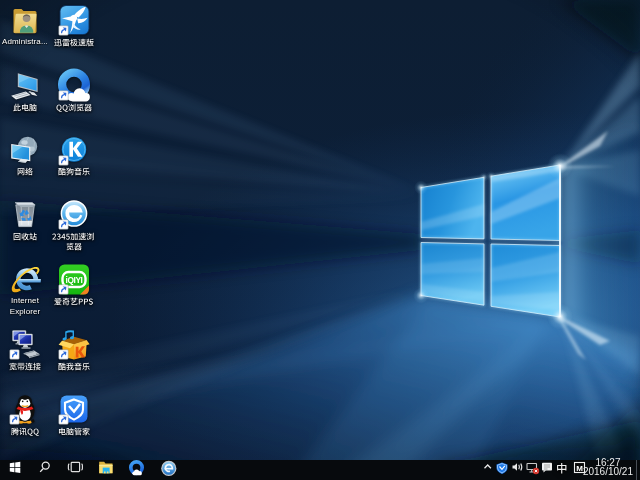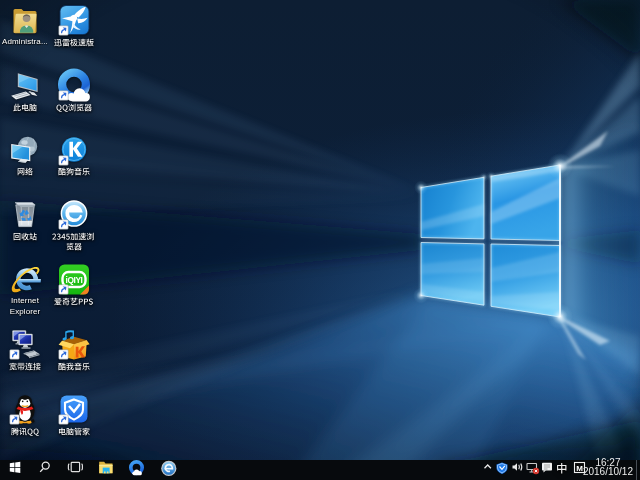--- a/index.html
+++ b/index.html
@@ -663,19 +663,19 @@
   <rect x="542" y="462.8" width="10" height="7.8" rx="0.8" fill="#f2f2f2"></rect>
   <path d="M543.5 472.5 l0 -2.2 2.5 0 Z" fill="#f2f2f2"></path>
   <path d="M544 465 h6 M544 467 h6 M544 469 h3.5" stroke="#9a9a9a" stroke-width="0.9"></path>
  </g>
 
  <g transform="translate(0,-460)">
   <rect x="574.5" y="462.5" width="10" height="10" fill="#0a0a0a" stroke="#f0f0f0" stroke-width="1.1"></rect>
   <text x="579.5" y="470.8" font-family="Liberation Sans" font-size="8" font-weight="bold" fill="#fff" text-anchor="middle">M</text>
  </g>
 </svg>
-<div class="clk" style="right:7px;top:457.6px;font-size:10px;line-height:9.8px">16:27<br><span style="letter-spacing:0px">2016/10/12</span></div>
+<div class="clk" style="right:7px;top:457.6px;font-size:10px;line-height:9.8px">16:27<br><span style="letter-spacing:0px">2016/10/21</span></div>
 <div style="position:absolute;left:636px;top:460px;width:1px;height:20px;background:#484e55"></div>
 <svg class="lbl" style="left:555.8px;top:460.8px" width="14" height="16">
     <g transform="translate(0,11.62) scale(0.011500,-0.011500)" fill="#f0f0f0">
       <use href="#g40" x="0.0"></use>
     </g>
   </svg>
 
 </body></html>

